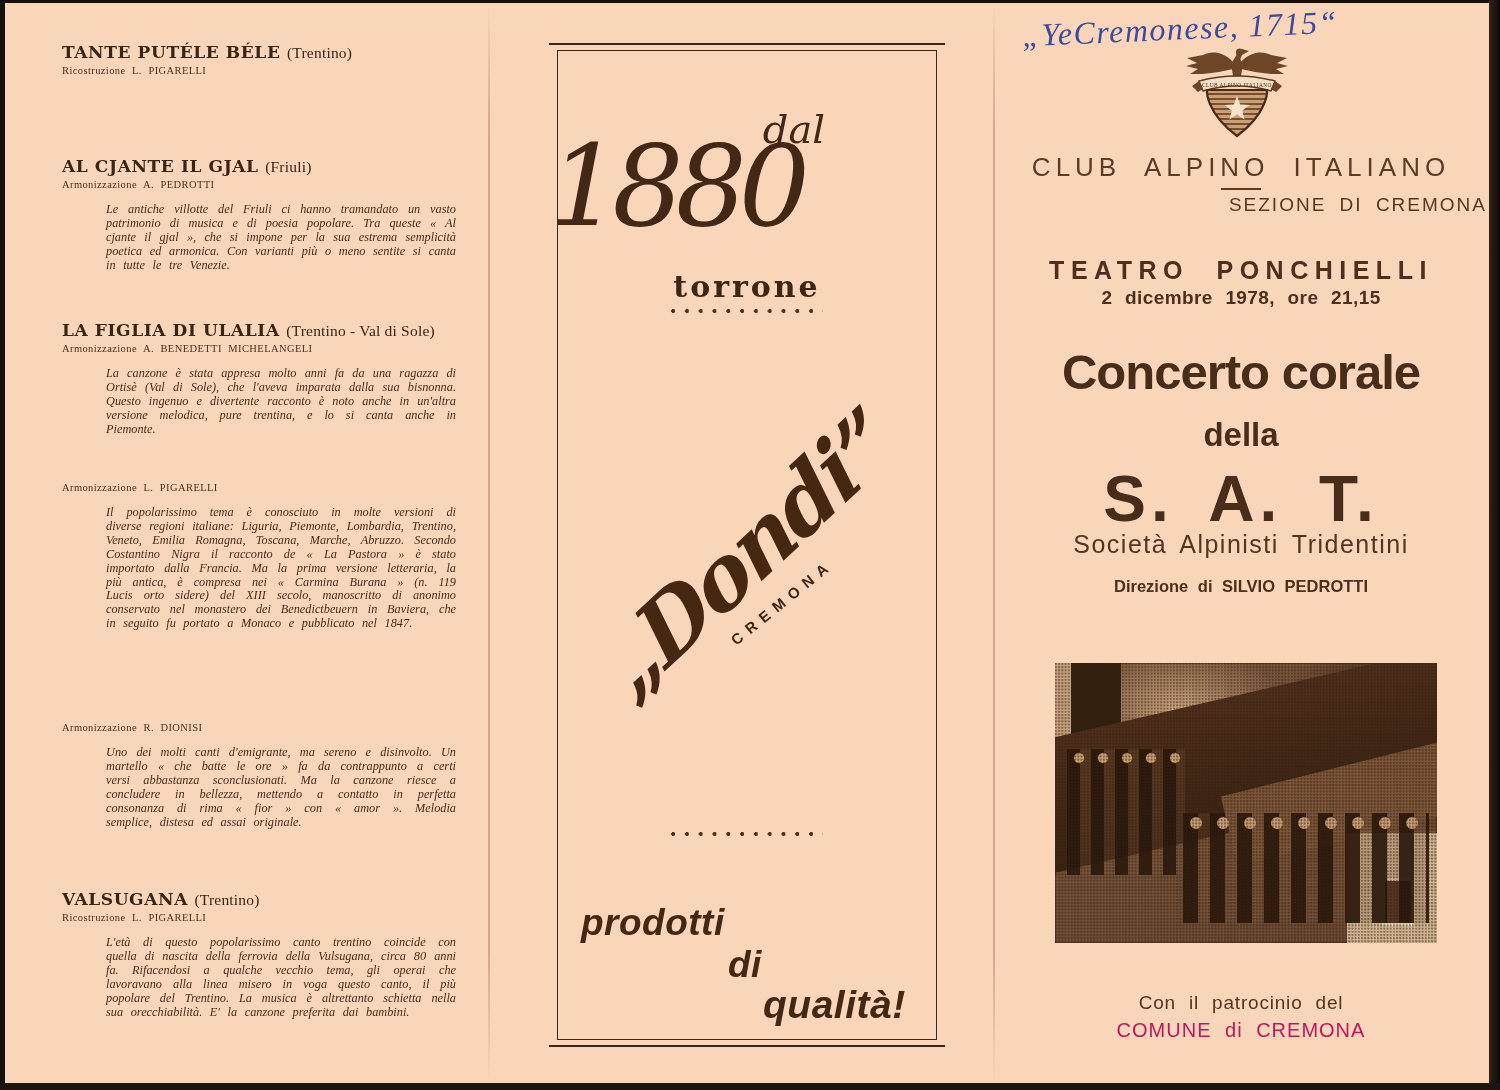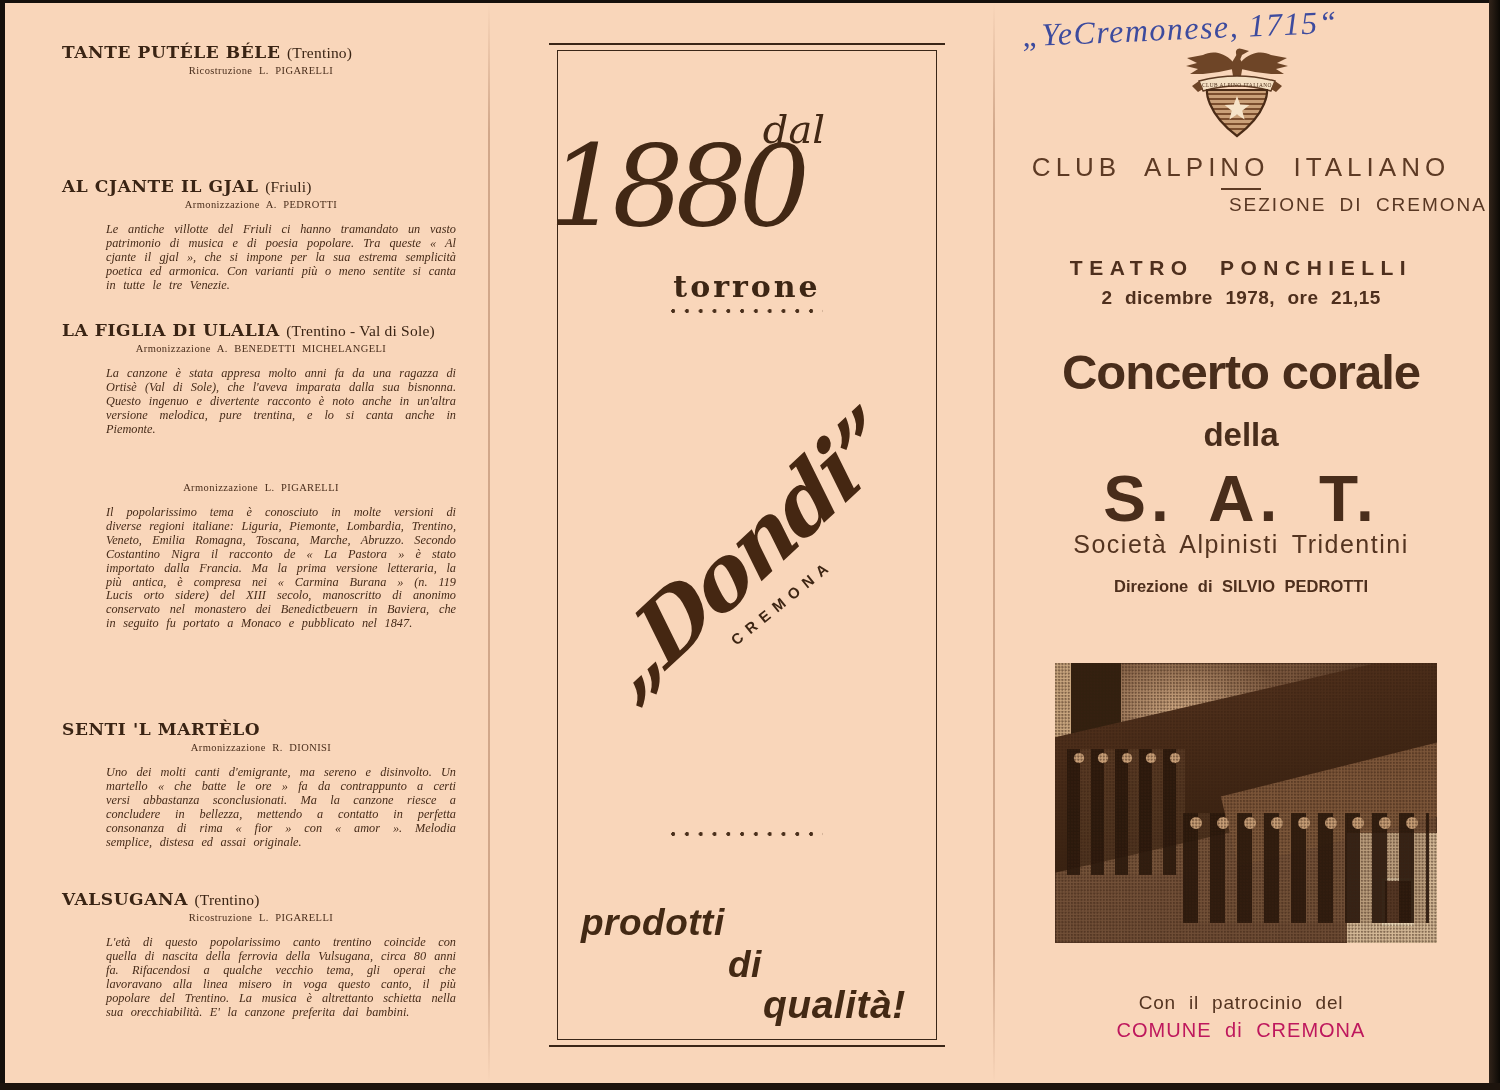--- a/index.html
+++ b/index.html
@@ -11,25 +11,25 @@
   .edge-right{position:absolute;right:0;top:0;bottom:0;width:11px;background:linear-gradient(90deg,#32241a,#0c0905);}
   .edge-bottom{position:absolute;left:0;right:0;bottom:0;height:7px;background:#1d140d;}
   
   .fold{position:absolute;top:3px;bottom:7px;width:2px;
         background:linear-gradient(rgba(150,97,66,0),rgba(150,97,66,.4) 12%,rgba(150,97,66,.4) 88%,rgba(150,97,66,0));}
   .fold.f1{left:488px;} .fold.f2{left:993px;}
 
   
   .songs{position:absolute;left:62px;top:0;width:398px;}
   .song{position:absolute;left:0;width:100%;}
-  .s0{top:42px}.s1{top:176px}.s2{top:320px}.s3{top:479px}.s4{top:719px}.s5{top:889px}
+  .s0{top:42px}.s1{top:156px}.s2{top:320px}.s3{top:479px}.s4{top:719px}.s5{top:889px}
   .song h3{margin:0;font-family:"DejaVu Serif",serif;font-weight:bold;font-size:17px;
            letter-spacing:.6px;color:#3a2414;}
   .song h3 .region{font-family:"Liberation Serif",serif;font-weight:normal;font-size:15.5px;letter-spacing:.2px;}
-  .song .credit{margin-top:3px;font-size:10.5px;letter-spacing:.4px;word-spacing:3.5px;color:#4a2e1c;text-align:center;}
+  .song .credit{margin-top:3px;font-size:10.5px;letter-spacing:.4px;word-spacing:3.5px;color:#4a2e1c;}
   .song p{margin:13px 0 0 44px;width:350px;font-style:italic;font-size:12.3px;line-height:13.9px;
           text-align:justify;word-spacing:4.5px;color:#462b19;}
 
   
   .ad-outer{position:absolute;left:549px;top:43px;width:396px;height:1000px;
             border-top:2px solid #3a2617;border-bottom:2px solid #3a2617;}
   .ad-inner{position:absolute;left:8px;right:8px;top:5px;bottom:5px;border:1.5px solid #3a2617;}
   .ad-item{position:absolute;color:#422815;}
   .logo1880{left:0;right:0;top:97px;font-family:"DejaVu Serif",serif;font-style:italic;}
   .logo1880 .year{font-size:112px;line-height:.8;letter-spacing:-8px;}
@@ -57,21 +57,21 @@
          font-family:"Liberation Sans",sans-serif;color:#54331f;}
   .ev{position:absolute;left:0;right:0;}
   .handwriting{position:absolute;left:1022px;top:10px;width:340px;
                font-family:"Liberation Serif",serif;font-style:italic;font-size:32px;
                letter-spacing:1.5px;color:#3d4b9e;transform:rotate(-2.5deg);white-space:nowrap;}
   .emblem{position:absolute;left:1183px;top:46px;}
   .club{top:152px;font-size:26px;letter-spacing:5px;word-spacing:12px;color:#5d3a24;}
   .club-rule{position:absolute;left:50%;top:188px;transform:translateX(-50%);
              width:40px;height:2px;background:#5d3a24;}
   .sezione{top:194px;font-size:19px;letter-spacing:2px;word-spacing:6px;color:#583723;text-align:right;}
-  .venue{top:256px;font-size:21px;font-weight:bold;letter-spacing:6.5px;word-spacing:14px;color:#4e2f1d;}
+  .venue{top:256px;font-size:25px;font-weight:bold;letter-spacing:6.5px;word-spacing:14px;color:#4e2f1d;}
   .datetime{top:287px;font-size:19px;font-weight:bold;letter-spacing:.4px;word-spacing:7px;color:#4e2f1d;}
   .title1{top:344px;font-size:49px;font-weight:bold;letter-spacing:-1px;color:#492d1b;}
   .title2{top:416px;font-size:33px;font-weight:bold;color:#492d1b;}
   .title3{top:462px;font-size:64px;font-weight:bold;letter-spacing:5px;word-spacing:14px;color:#492d1b;}
   .subtitle{top:530px;font-size:25px;letter-spacing:1.5px;word-spacing:5px;color:#543420;}
   .direction{top:577px;font-size:16.5px;font-weight:bold;word-spacing:5px;color:#4e2f1d;}
   .patron1{top:992px;font-size:19px;letter-spacing:.8px;word-spacing:7px;color:#543420;}
   .patron2{top:1019px;font-size:20px;letter-spacing:1px;word-spacing:7px;color:#be185d;}
 
   
@@ -134,21 +134,20 @@
       <div class="credit">Armonizzazione A. BENEDETTI MICHELANGELI</div>
       <p>La canzone è stata appresa molto anni fa da una ragazza di Ortisè (Val di Sole), che l'aveva imparata dalla sua bisnonna. Questo ingenuo e divertente racconto è noto anche in un'altra versione melodica, pure trentina, e lo si canta anche in Piemonte.</p>
     </div>
 
     <div class="song s3">
       <div class="credit">Armonizzazione L. PIGARELLI</div>
       <p>Il popolarissimo tema è conosciuto in molte versioni di diverse regioni italiane: Liguria, Piemonte, Lombardia, Trentino, Veneto, Emilia Romagna, Toscana, Marche, Abruzzo. Secondo Costantino Nigra il racconto de « La Pastora » è stato importato dalla Francia. Ma la prima versione letteraria, la più antica, è compresa nei « Carmina Burana » (n. 119 Lucis orto sidere) del XIII secolo, manoscritto di anonimo conservato nel monastero dei Benedictbeuern in Baviera, che in seguito fu portato a Monaco e pubblicato nel 1847.</p>
     </div>
 
     <div class="song s4">
-      <h3><span>SENTI 'L MARTÈLO</span> <span class="region"></span></h3>
       <div class="credit">Armonizzazione R. DIONISI</div>
       <p>Uno dei molti canti d'emigrante, ma sereno e disinvolto. Un martello « che batte le ore » fa da contrappunto a certi versi abbastanza sconclusionati. Ma la canzone riesce a concludere in bellezza, mettendo a contatto in perfetta consonanza di rima « fior » con « amor ». Melodia semplice, distesa ed assai originale.</p>
     </div>
 
     <div class="song s5">
       <h3><span>VALSUGANA</span> <span class="region">(Trentino)</span></h3>
       <div class="credit">Ricostruzione L. PIGARELLI</div>
       <p>L'età di questo popolarissimo canto trentino coincide con quella di nascita della ferrovia della Vulsugana, circa 80 anni fa. Rifacendosi a qualche vecchio tema, gli operai che lavoravano alla linea misero in voga questo canto, il più popolare del Trentino. La musica è altrettanto schietta nella sua orecchiabilità. E' la canzone preferita dai bambini.</p>
     </div>
   </div>

